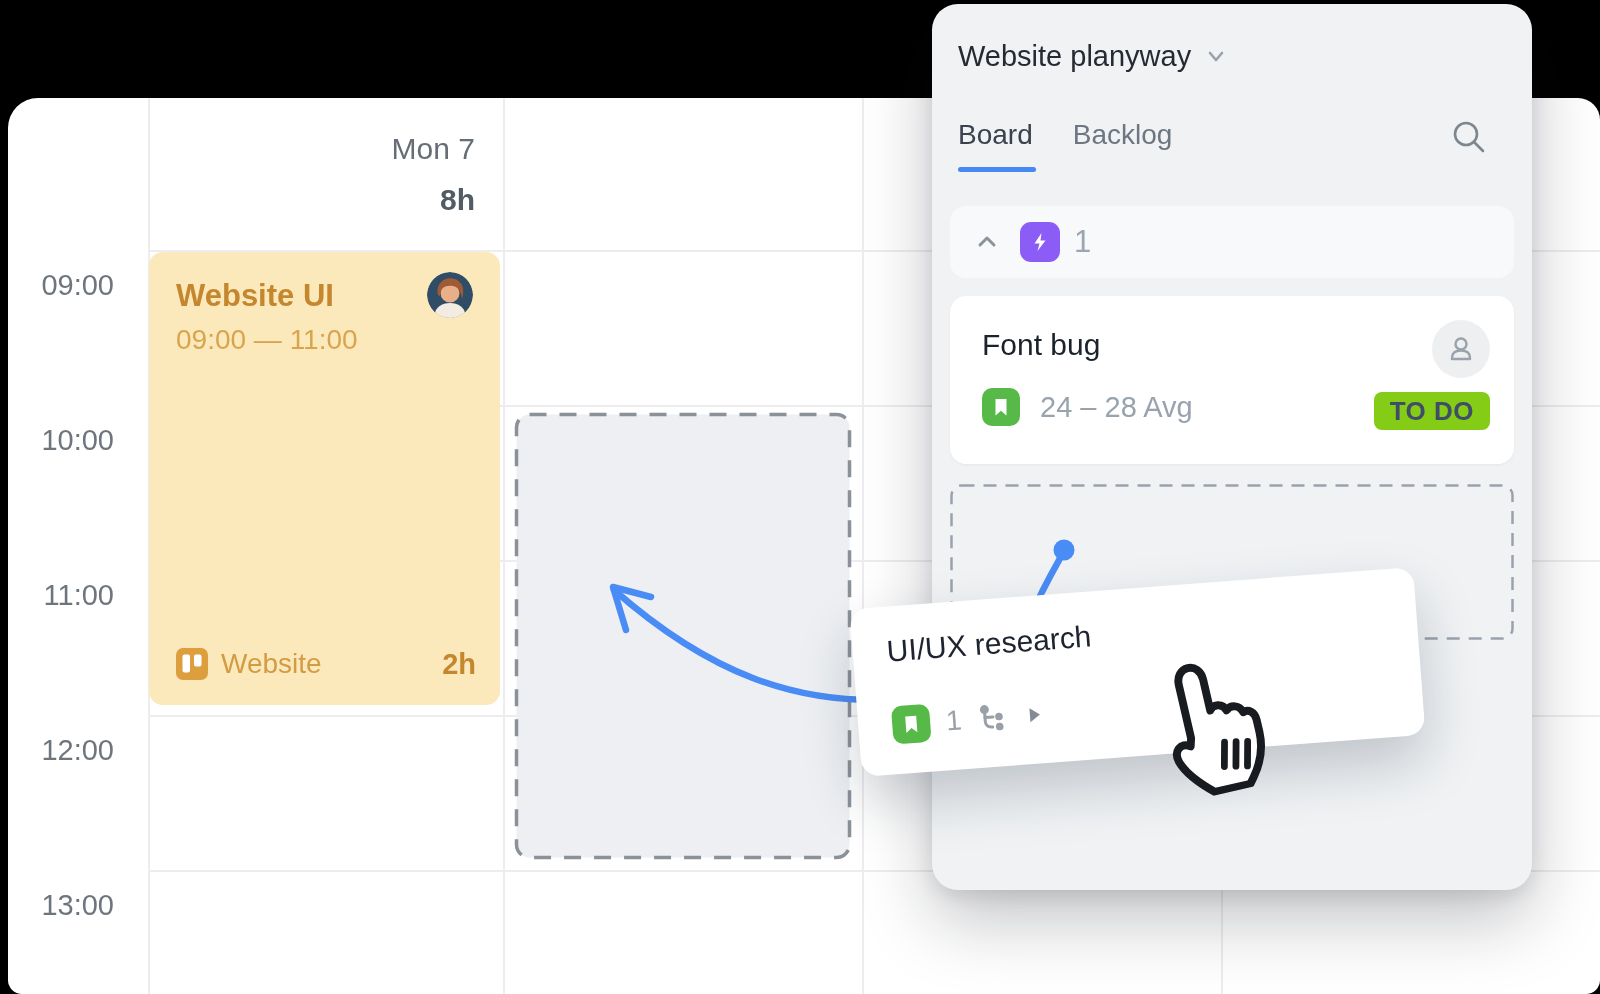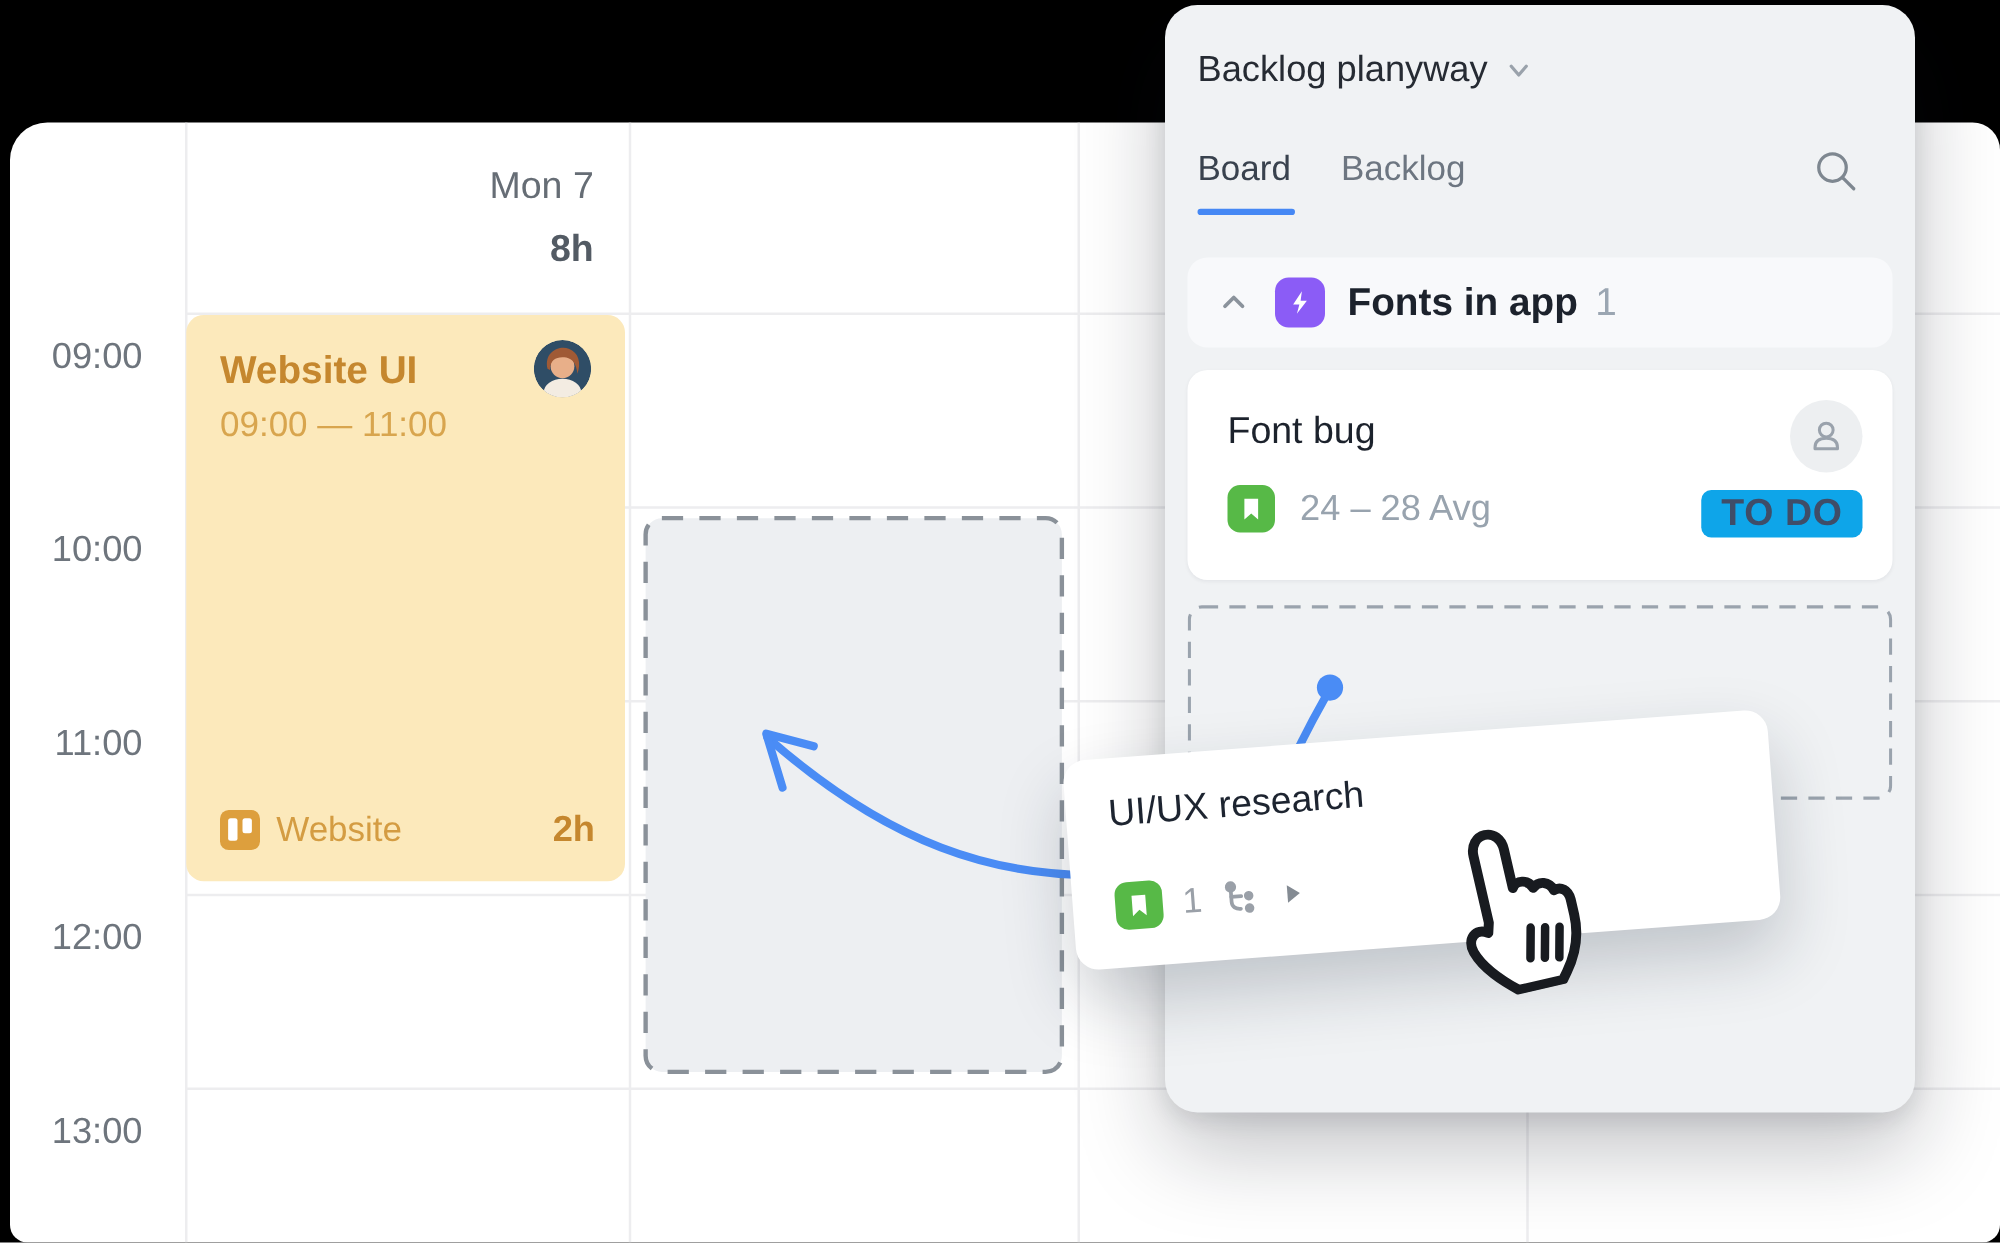--- a/index.html
+++ b/index.html
@@ -52,21 +52,21 @@
 
   #task-card{top:292px;height:168px;background:#fff;box-shadow:0 1px 3px rgba(20,25,35,.05);}
   #task-card .tt{position:absolute;left:32px;top:32px;font-size:30px;font-weight:500;color:#1c222c;}
   #task-card .assignee{position:absolute;right:24px;top:24px;width:58px;height:58px;border-radius:50%;
                        background:#edeff1;display:flex;align-items:center;justify-content:center;cursor:pointer;}
   .tag-icon{width:38px;height:38px;border-radius:10px;background:#57b947;display:flex;
             align-items:center;justify-content:center;}
   #task-card .meta{position:absolute;left:32px;top:92px;display:flex;align-items:center;gap:20px;}
   #task-card .dates{font-size:29px;color:#98a3ae;}
   #status-badge{position:absolute;right:24px;top:96px;height:38px;padding:0 16px;border-radius:8px;
-                background:#0ea5e9;display:flex;align-items:center;font-size:30px;font-weight:700;
+                background:#84cc16;display:flex;align-items:center;font-size:26px;font-weight:700;
                 color:#3f4d68;letter-spacing:.5px;}
   #panel-dropzone{top:480px;height:156px;}
 
   
   #drag-card{left:855px;top:588px;width:565px;height:168px;background:#fff;border-radius:18px;
              transform:rotate(-4.3deg);box-shadow:0 26px 55px rgba(25,35,55,.22);cursor:grabbing;}
   #drag-card .tt{position:absolute;left:34px;top:28px;font-size:30px;font-weight:500;color:#1d2430;}
   #drag-card .meta{position:absolute;left:34px;top:100px;display:flex;align-items:center;gap:16px;}
   #drag-card .cnt{font-size:28px;color:#9aa0a8;}
 
@@ -126,21 +126,21 @@
 
   <div id="cal-dropzone" class="abs">
     <svg width="338" height="448" viewBox="0 0 338 448">
       <rect x="2.5" y="2.5" width="333" height="443" rx="13" fill="#edeff2" stroke="#8a9199" stroke-width="3.5" stroke-dasharray="17 13"></rect>
     </svg>
   </div>
 </div>
 
 <div id="panel" class="abs">
   <div id="project-row">
-    <span class="t">Backlog planyway</span>
+    <span class="t">Website planyway</span>
     <span style="display:flex">
       <svg width="22" height="22" viewBox="0 0 22 22">
           <polyline points="5,8 11,15 17,8" fill="none" stroke="#9aa2ab" stroke-width="2.6" stroke-linecap="round" stroke-linejoin="round"></polyline>
         </svg>
     </span>
   </div>
 
   <div class="tabs">
     <div class="tab active">Board</div>
     <div class="tab">Backlog</div>
@@ -157,21 +157,20 @@
     <span class="chev" style="display:flex">
       <svg width="26" height="26" viewBox="0 0 26 26">
           <polyline points="6,16 13,9 20,16" fill="none" stroke="#8b939c" stroke-width="3" stroke-linecap="round" stroke-linejoin="round"></polyline>
         </svg>
     </span>
     <span class="app-icon">
       <svg width="24" height="24" viewBox="0 0 24 24">
         <path d="M13.5 3 L6.5 13.5 H11.5 L9.5 21 L17.5 10.5 H12.5 Z" fill="#fff"></path>
       </svg>
     </span>
-    <span class="st">Fonts in app</span>
     <span class="cnt">1</span>
   </div>
 
   <div id="task-card" class="panel-card">
     <div class="tt">Font bug</div>
     <div class="assignee">
       <span style="display:flex">
         <svg width="32" height="32" viewBox="0 0 32 32">
           <circle cx="16" cy="11" r="5.5" fill="none" stroke="#9aa2ac" stroke-width="2.4"></circle>
           <path d="M7 26 V25 C7 19.5 11 17.5 16 17.5 C21 17.5 25 19.5 25 25 V26 Z" fill="none" stroke="#9aa2ac" stroke-width="2.4" stroke-linejoin="round"></path>

